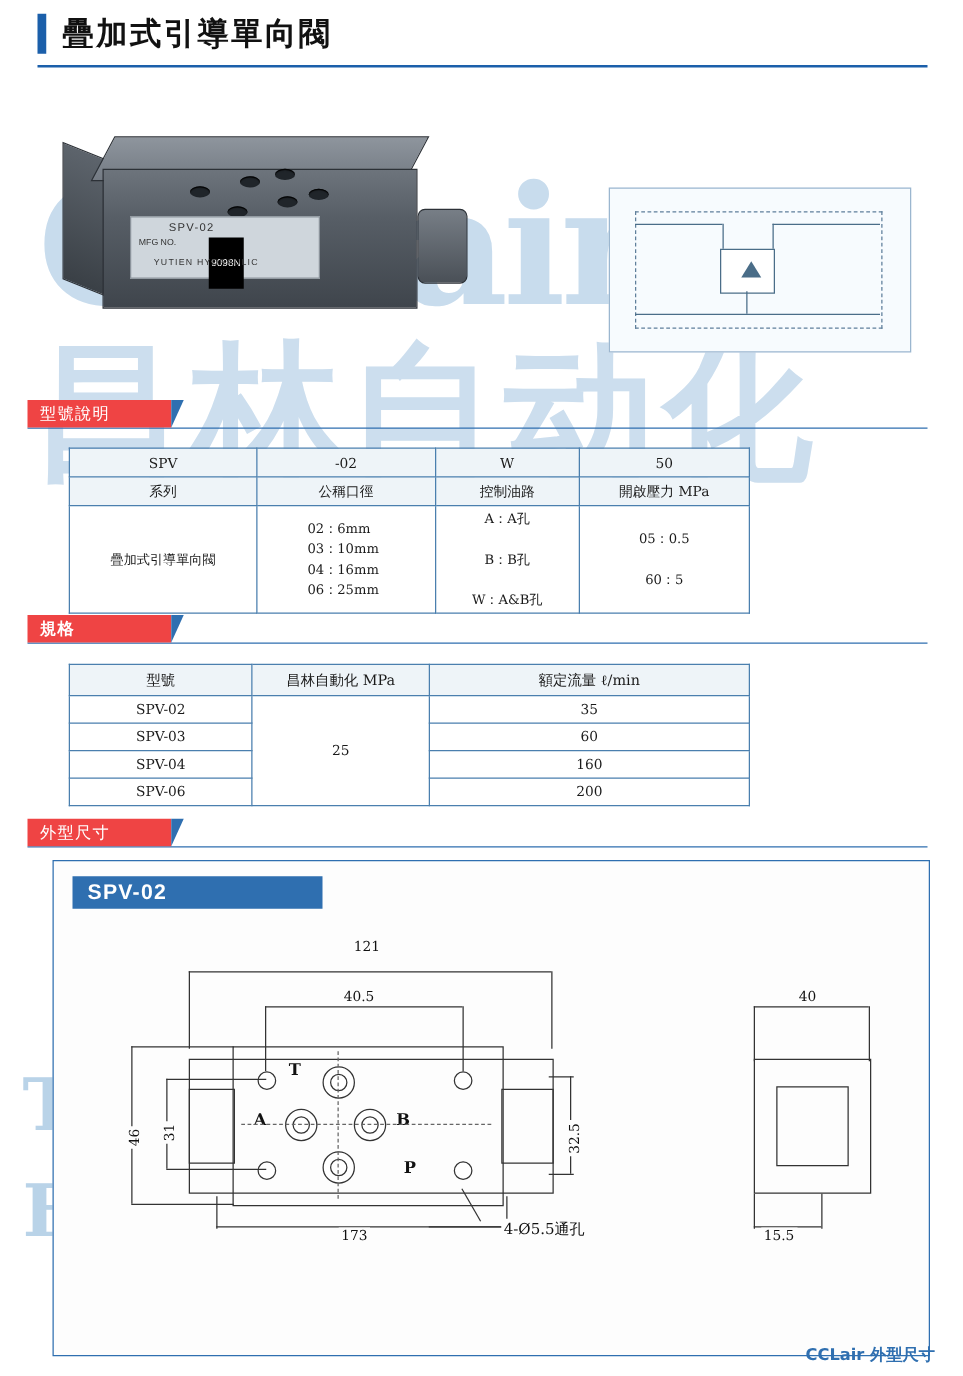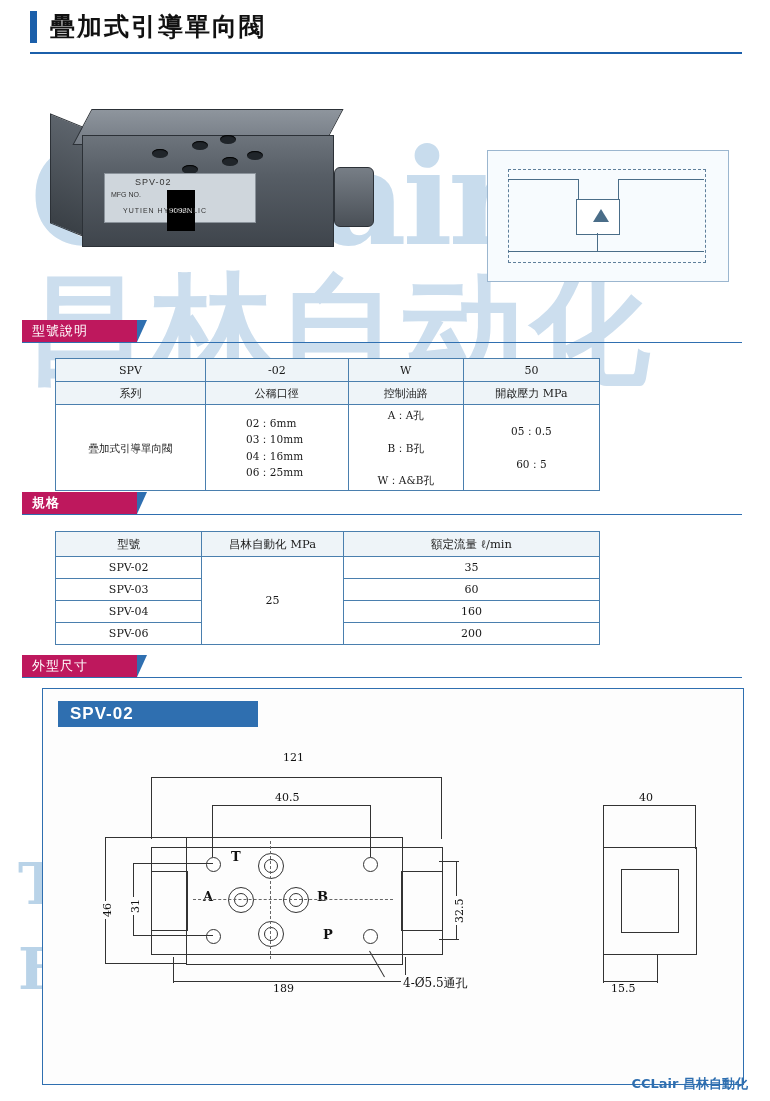--- a/index.html
+++ b/index.html
@@ -119,21 +119,21 @@
     position:absolute;left:88px;top:48px;width:42px;height:34px;border:1px solid #4a6d88;background:#fff;
   }
   .jis-sym:after{
     content:"";position:absolute;left:16px;top:9px;
     border-left:8px solid transparent;border-right:8px solid transparent;border-bottom:13px solid #4a6d88;
   }
   .jis-line{position:absolute;background:#4a6d88;}
 
   
   .sec{
-    position:absolute;height:22px;background:#be185d;z-index:3;
+    position:absolute;height:22px;background:#ef4444;z-index:3;
   }
   .sec span{
     display:block;color:#fff;font-size:13px;line-height:22px;padding-left:10px;letter-spacing:1px;
   }
   .sec .tail{
     position:absolute;right:-10px;top:0;width:0;height:0;
     border-top:22px solid #2f6fb0;border-right:10px solid transparent;
   }
   .sec-rule{position:absolute;height:1px;background:#2f6fb0;}
 
@@ -372,35 +372,35 @@
       <div class="dimtxt vert" style="left:86px;top:186px;">31</div>
 
       <div class="dlv" style="left:413px;top:132px;height:78px;"></div>
       <div class="dl" style="left:396px;top:132px;width:20px;height:1px;"></div>
       <div class="dl" style="left:396px;top:210px;width:20px;height:1px;"></div>
       <div class="dimtxt vert" style="left:410px;top:196px;">32.5</div>
 
       <div class="dl" style="left:130px;top:252px;width:232px;height:1px;"></div>
       <div class="dlv" style="left:130px;top:228px;height:26px;"></div>
       <div class="dlv" style="left:362px;top:228px;height:26px;"></div>
-      <div class="dimtxt" style="left:228px;top:253px;">189</div>
+      <div class="dimtxt" style="left:228px;top:253px;">173</div>
 
       <div class="dl" style="left:326px;top:222px;width:1px;height:30px;transform:rotate(-30deg);transform-origin:top;"></div>
       <div class="dl" style="left:300px;top:252px;width:60px;height:1px;"></div>
       <div class="dimtxt" style="left:358px;top:246px;font-size:12px;">4-Ø5.5通孔</div>
 
       <div class="rect" style="left:560px;top:118px;width:92px;height:106px;"></div>
       <div class="rect" style="left:578px;top:140px;width:56px;height:62px;"></div>
 
       <div class="dl" style="left:560px;top:76px;width:92px;height:1px;"></div>
       <div class="dlv" style="left:560px;top:76px;height:44px;"></div>
       <div class="dlv" style="left:652px;top:76px;height:44px;"></div>
       <div class="dimtxt" style="left:594px;top:62px;">40</div>
 
       <div class="dl" style="left:560px;top:252px;width:54px;height:1px;"></div>
       <div class="dlv" style="left:560px;top:226px;height:28px;"></div>
       <div class="dlv" style="left:614px;top:226px;height:28px;"></div>
       <div class="dimtxt" style="left:566px;top:253px;">15.5</div>
     </div>
   </div>
 
-  <div class="footer">CCLair 昌林自動化</div>
+  <div class="footer">CCLair 外型尺寸</div>
 </div>
 
 </body></html>

